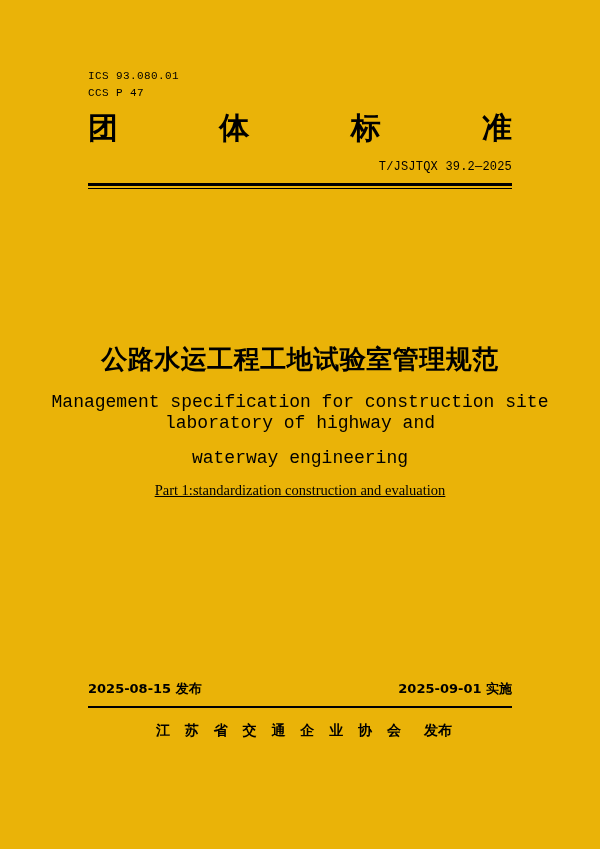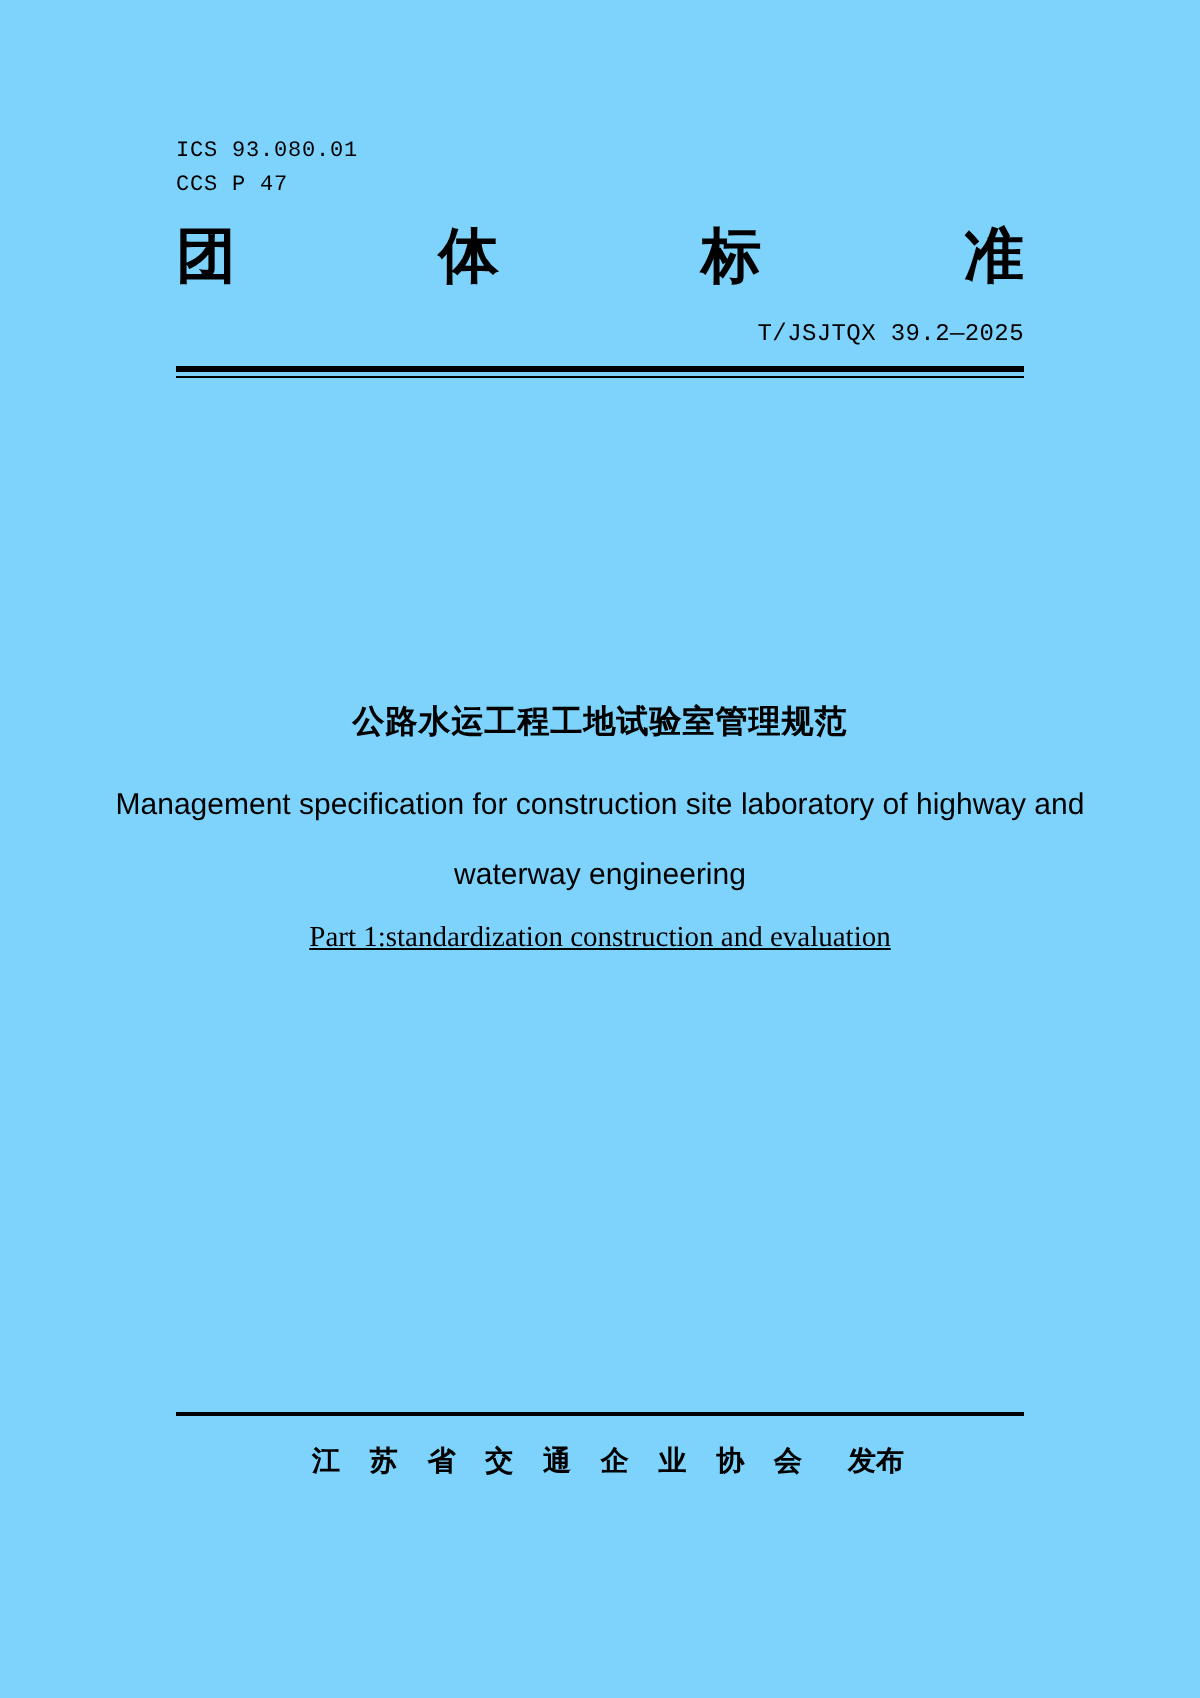--- a/index.html
+++ b/index.html
@@ -14,21 +14,21 @@
     color: #000000;
     position: relative;
     overflow: hidden;
   }
   .page {
     position: absolute;
     left: 0;
     top: 0;
     width: 600px;
     height: 849px;
-    background: #7dd3fc;
+    background: #eab308;
   }
 
   
   .codes {
     position: absolute;
     left: 88px;
     top: 68px;
     font-family: "Liberation Mono", monospace;
     font-size: 11px;
     letter-spacing: 0.4px;
@@ -89,31 +89,31 @@
 
   
   .title-block {
     position: absolute;
     left: 50px;
     top: 345px;
     width: 500px;
     text-align: center;
   }
   .title-cn {
-    font-family: Liberation Sans, sans-serif;
-    font-weight: bold;
-    font-size: 16px;
+    font-family: Liberation Mono, monospace;
+    font-weight: bold;
+    font-size: 26px;
     line-height: 33px;
     letter-spacing: 0.5px;
     color: #000;
   }
   .title-en {
     margin-top: 14px;
-    font-family: Liberation Sans, sans-serif;
-    font-size: 15px;
+    font-family: Liberation Mono, monospace;
+    font-size: 18px;
     line-height: 21px;
     color: #000;
   }
   .title-en-part {
     margin-top: 11px;
     font-family: "Liberation Serif", serif;
     font-size: 14.5px;
     line-height: 21px;
     color: #000;
     text-decoration: underline;
@@ -187,20 +187,24 @@
   <div class="rule-thick"></div>
   <div class="rule-thin"></div>
 
   <div class="title-block">
     <div class="title-cn">公路水运工程工地试验室管理规范</div>
     <div class="title-en">Management specification for construction site laboratory of highway and</div>
     <div class="title-en">waterway engineering</div>
     <div class="title-en-part">Part 1:standardization construction and evaluation</div>
   </div>
 
+  <div class="dates">
+    <div class="d">2025-08-15 发布</div>
+    <div class="d">2025-09-01 实施</div>
+  </div>
 
   <div class="rule-bottom"></div>
 
   <div class="issuer-row">
     <span class="issuer-name">江 苏 省 交 通 企 业 协 会</span><span class="issuer-verb">发布</span>
   </div>
 
 </div>
 
 </body></html>

